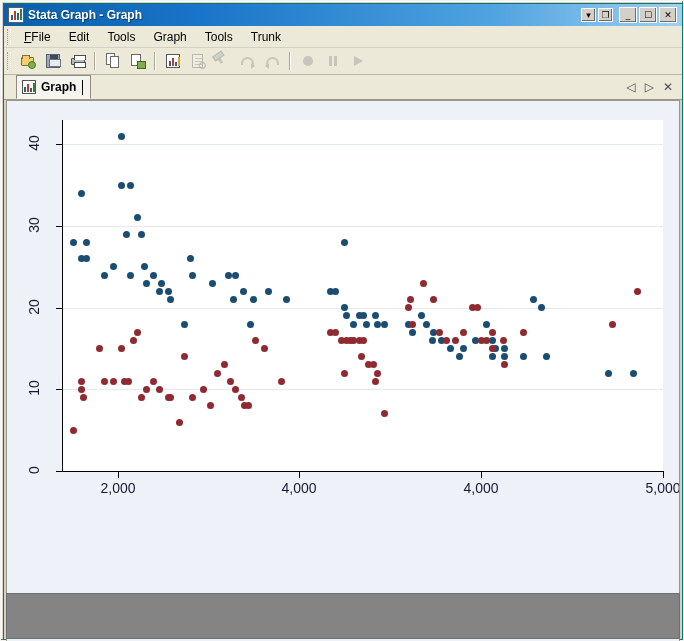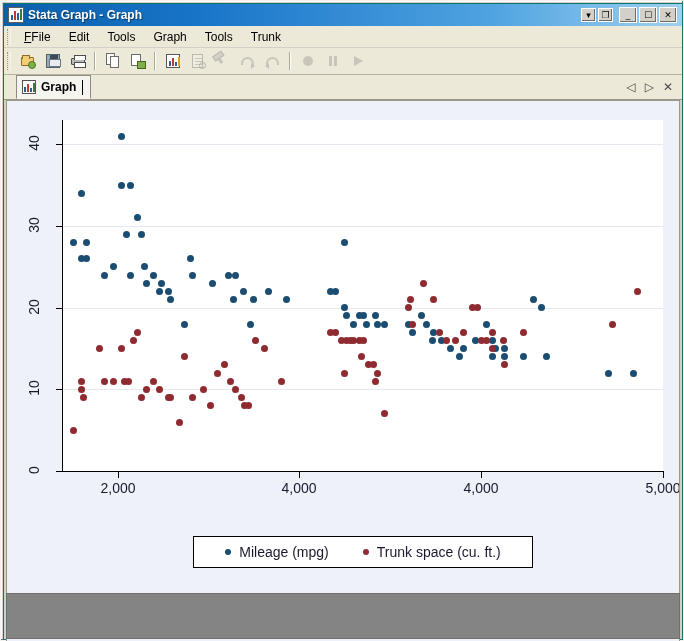--- a/index.html
+++ b/index.html
@@ -559,29 +559,19 @@
             <div class="pt trunk" style="left: 476.136px; top: 235.895px;"></div>
             <div class="pt trunk" style="left: 481.591px; top: 227.733px;"></div>
             <div class="pt trunk" style="left: 492.5px; top: 235.895px;"></div>
             <div class="pt trunk" style="left: 481.591px; top: 244.058px;"></div>
             <div class="pt trunk" style="left: 494.318px; top: 260.384px;"></div>
             <div class="pt trunk" style="left: 512.5px; top: 227.733px;"></div>
             <div class="pt trunk" style="left: 601.591px; top: 219.57px;"></div>
             <div class="pt trunk" style="left: 627.045px; top: 186.919px;"></div>
           </div>
 
-        <div id="legend">
-          <div class="leg-entry">
-            <span class="leg-dot mpg"></span>
-            <span class="leg-txt">Mileage (mpg)</span>
-          </div>
-          <div class="leg-entry">
-            <span class="leg-dot trunk"></span>
-            <span class="leg-txt">Trunk space (cu. ft.)</span>
-          </div>
-        </div>
       </div>
     </div>
 
     <div id="gray-strip"></div>
 
   </div>
 </div>
 
 </body></html>

